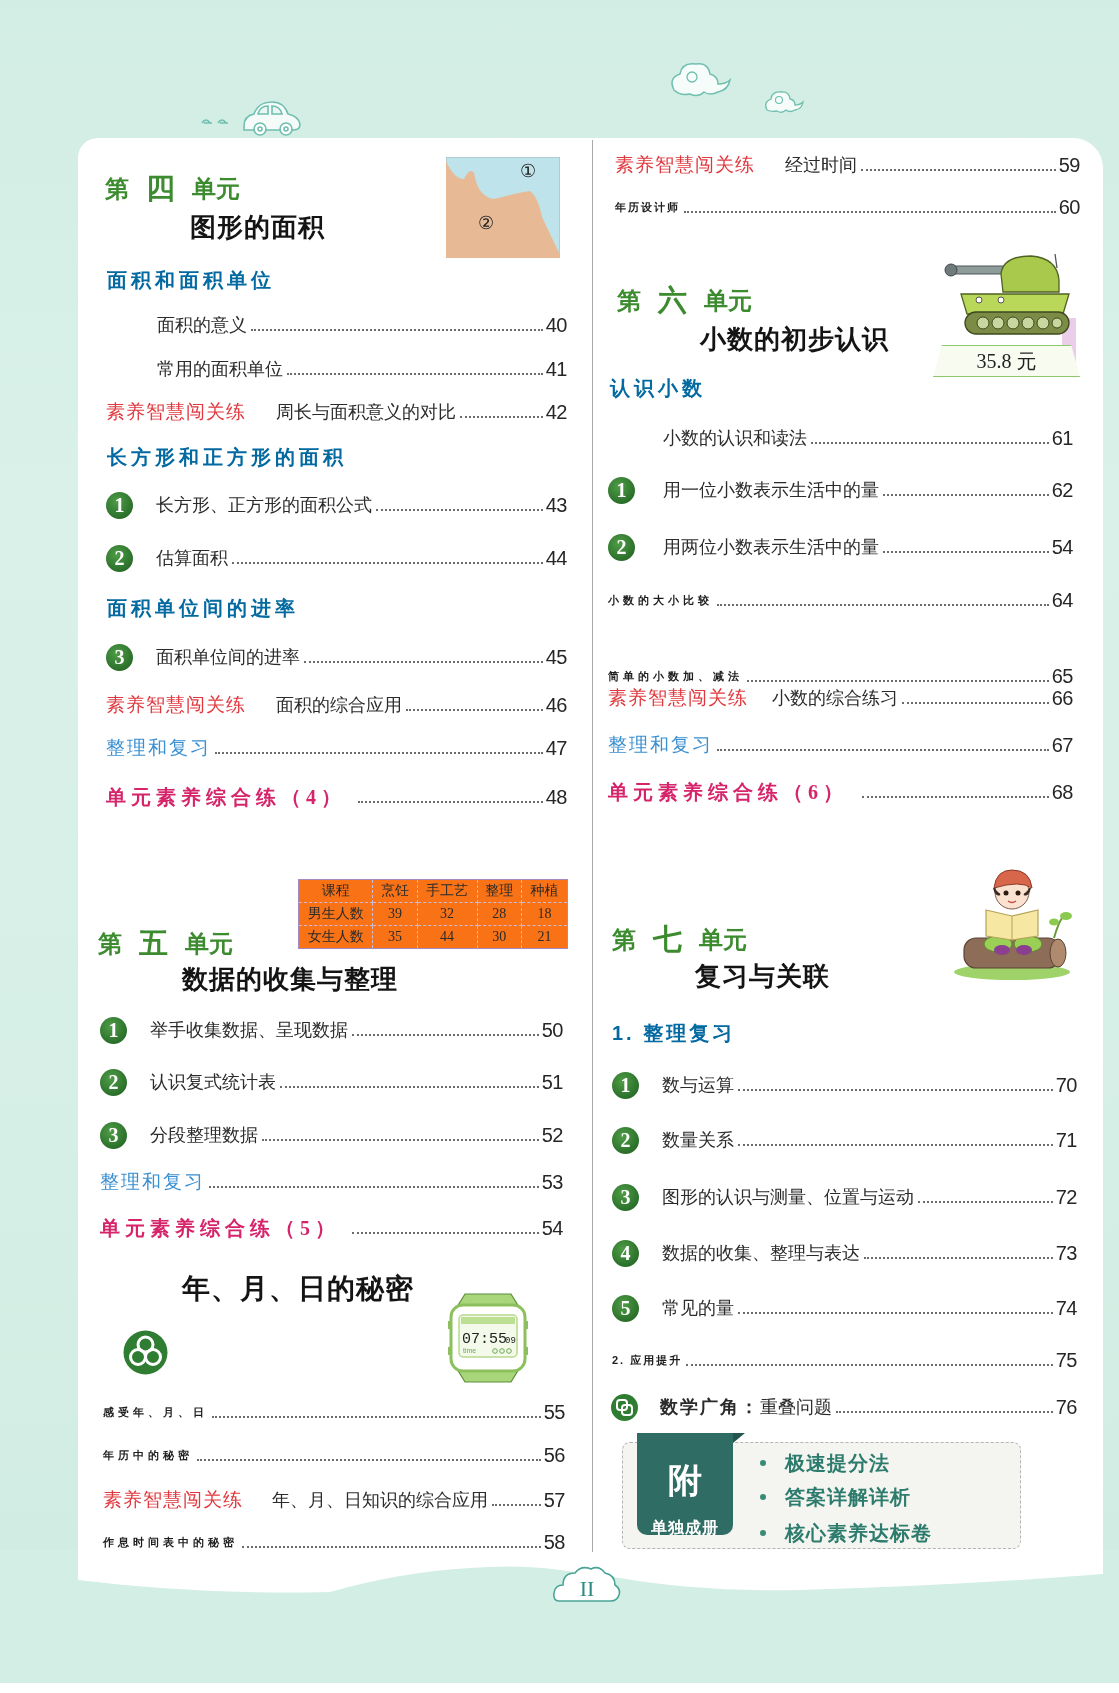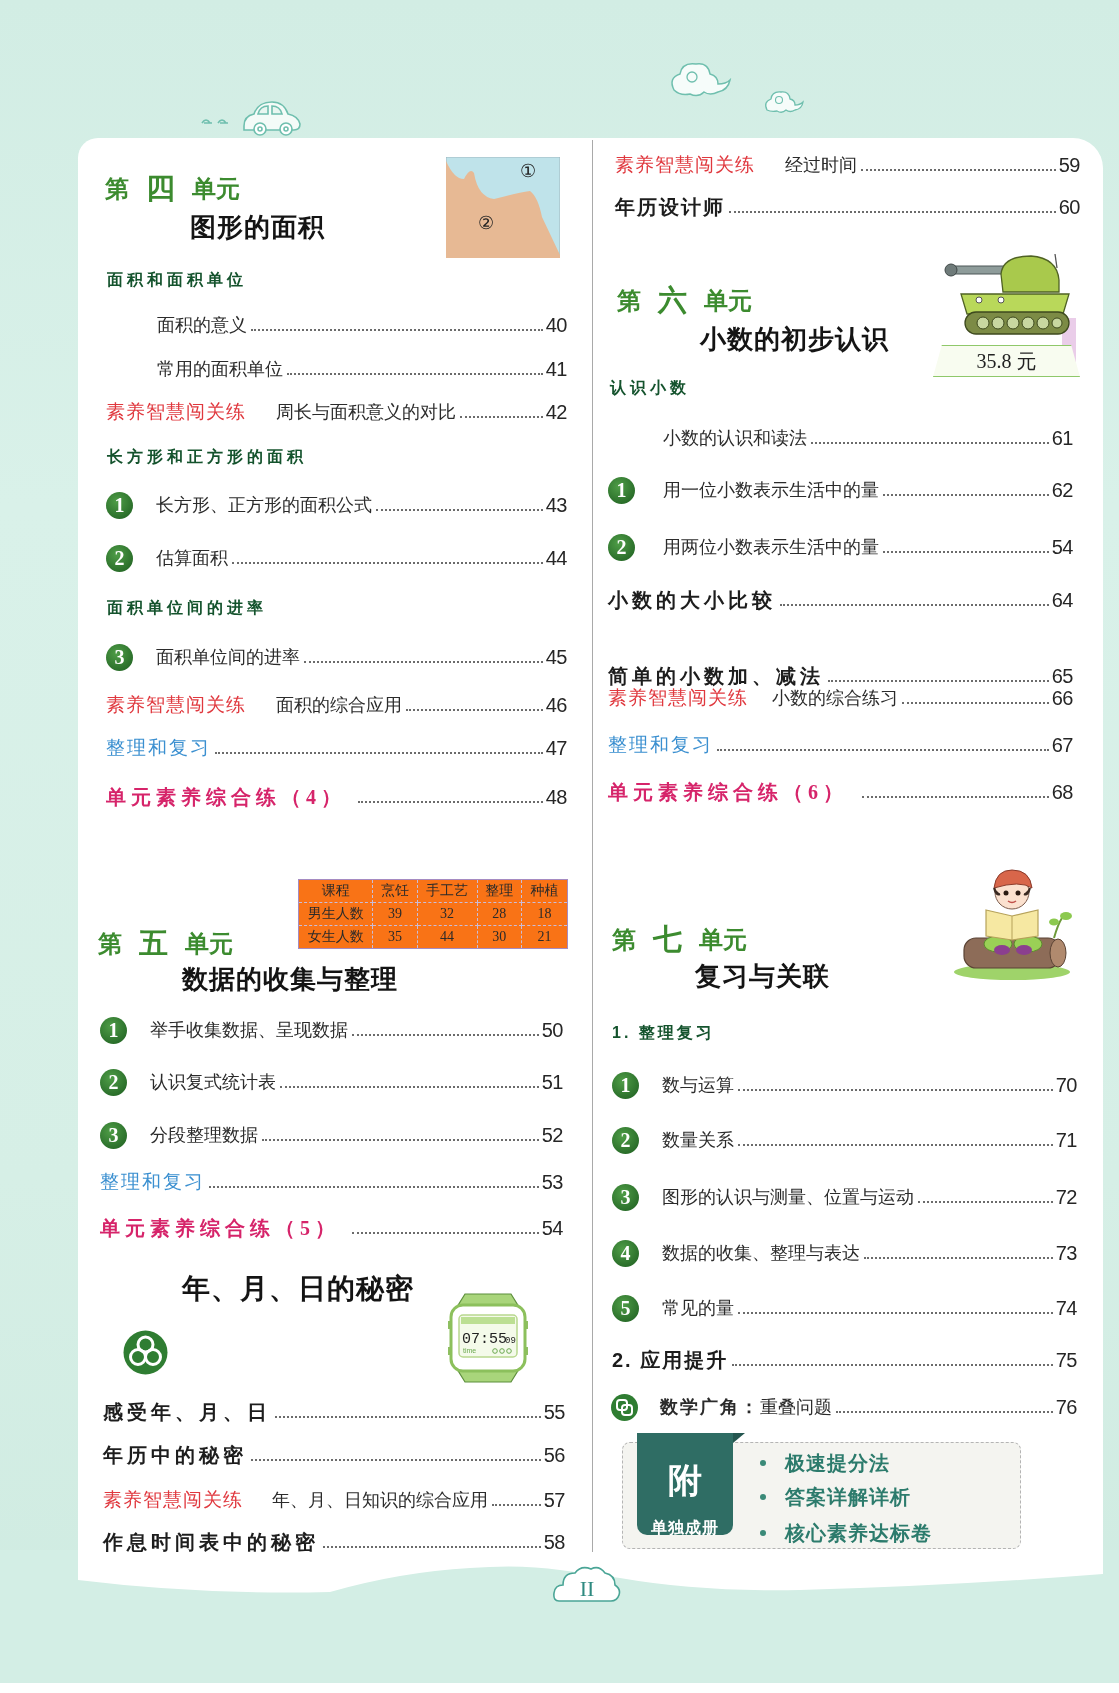--- a/index.html
+++ b/index.html
@@ -6,22 +6,22 @@
   body{width:1119px;height:1693px;position:relative;overflow:hidden;background:#ffffff;font-family:"Liberation Sans","DejaVu Sans",sans-serif;color:#2a2a2a;}
   .bg{position:absolute;left:0;top:0;width:1119px;height:1683px;background:linear-gradient(180deg,#d2ede4 0%,#d9f1e9 30%,#d6efe6 70%,#cfebe1 100%);}
   .card{position:absolute;left:78px;top:138px;width:1025px;height:1480px;background:#ffffff;border-radius:20px 30px 0 0;}
   .bottom-wave{position:absolute;left:0;top:1550px;width:1119px;height:133px;}
   .divider{position:absolute;left:592px;top:140px;width:1px;height:1412px;background:#a9a9a9;}
   .abs{position:absolute;}
 
   .row{position:absolute;height:30px;display:flex;align-items:center;white-space:nowrap;font-size:18px;color:#2b2b2b;}
   .row .dots{flex:1;height:0;border-bottom:2px dotted #6b6b6b;margin:9px 3px 0 4px;min-width:10px;}
   .row .pg{font-size:20px;color:#262626;letter-spacing:-0.5px;}
-  .heading{font-weight:bold;font-size:16px;letter-spacing:4px;color:#14532d;}
-  .boldtxt{font-weight:bold;font-size:20px;letter-spacing:4px;color:#1d1d1d;}
+  .heading{font-weight:bold;font-size:20px;letter-spacing:4px;color:#0369a1;}
+  .boldtxt{font-weight:bold;font-size:11px;letter-spacing:4px;color:#1d1d1d;}
   .tag{color:#e0383e;font-size:19px;letter-spacing:1px;margin-right:30px;}
   .review{color:#3a8fd0;font-size:19px;letter-spacing:2px;}
   .practice{color:#d6246a;font-family:"Liberation Serif","DejaVu Serif",serif;font-weight:bold;font-size:20px;letter-spacing:5px;}
   .badge{width:27px;height:27px;border-radius:50%;background:radial-gradient(circle at 40% 35%,#4f9d47,#2a6e2a 72%);color:#fff;font-family:"Liberation Serif","DejaVu Serif",serif;font-weight:bold;font-size:20px;display:flex;align-items:center;justify-content:center;flex:none;margin-right:23px;}
 
   .unit-label{position:absolute;height:34px;display:flex;align-items:center;color:#3c8b2f;font-weight:bold;font-size:24px;}
   .unit-label .num{font-size:29px;margin:0 17px;}
   .unit-title{position:absolute;height:34px;line-height:34px;font-weight:bold;font-size:26px;color:#141414;letter-spacing:1px;}
 
   .data-table{position:absolute;left:298px;top:879px;width:270px;height:68px;border:1px solid #a58bc2;border-collapse:collapse;font-family:"Liberation Serif","DejaVu Serif",serif;font-size:14px;color:#2a2a2a;background:#f97316;}

